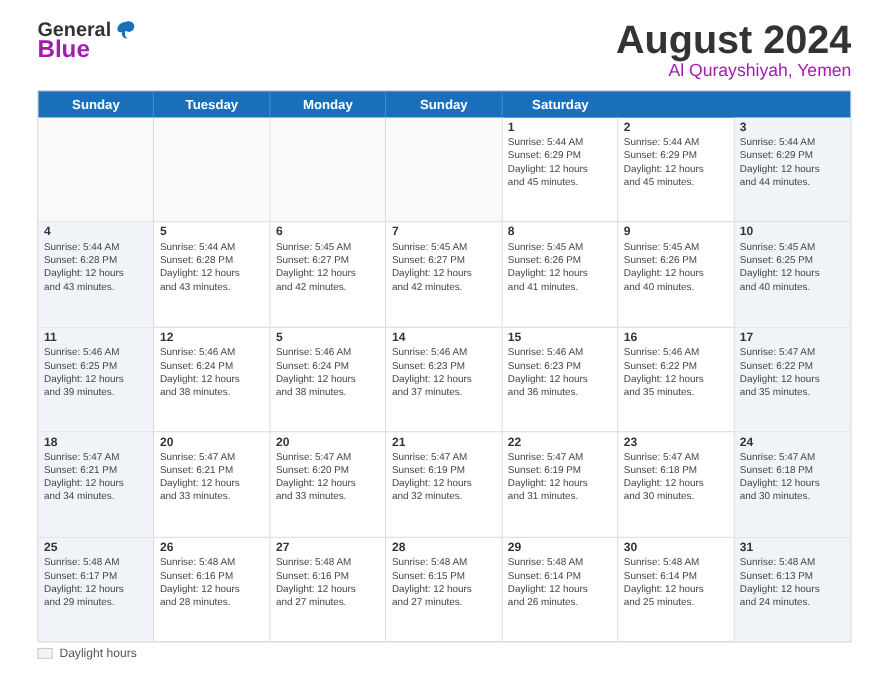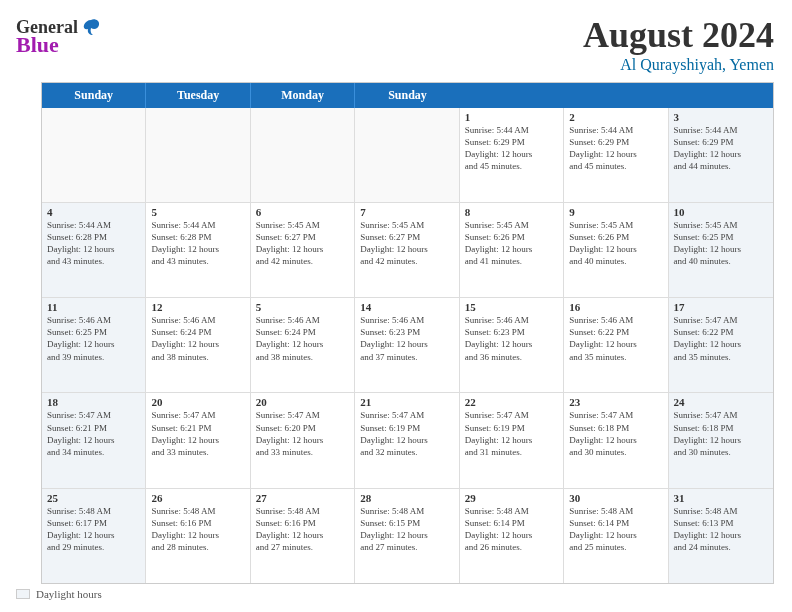--- a/index.html
+++ b/index.html
@@ -6,24 +6,23 @@
     body {
       font-family: Arial, sans-serif;
       background: #fff;
       width: 792px;
       height: 612px;
       overflow: hidden;
     }
     .page {
       width: 792px;
       height: 612px;
-      padding: 16px 18px 12px 16px;
+      padding: 16px 18px 12px 34px;
       display: flex;
       flex-direction: column;
-      font-family: Liberation Serif, serif;
     }
     .top-section {
       display: flex;
       justify-content: space-between;
       align-items: flex-start;
       margin-bottom: 8px;
     }
     .logo {
       display: flex;
       align-items: center;
@@ -49,28 +48,27 @@
       text-align: right;
     }
     .main-title {
       font-size: 36px;
       font-weight: bold;
       color: #333;
       line-height: 1.1;
     }
     .subtitle {
       font-size: 16px;
-      color: #0369a1;
+      color: #a21caf;
     }
     .calendar {
       flex: 1;
       display: flex;
       flex-direction: column;
       border: 1px solid #ccc;
-      margin-left: 25px;
     }
     .calendar-header {
       display: grid;
       grid-template-columns: repeat(7, 1fr);
       background: #1a6fbb;
     }
     .calendar-header-cell {
       color: #fff;
       font-weight: bold;
       font-size: 12px;
@@ -162,20 +160,21 @@
       <div class="subtitle">Al Qurayshiyah, Yemen</div>
     </div>
   </div>
 
   <div class="calendar">
     <div class="calendar-header">
     <div class="calendar-header-cell">Sunday</div>
         <div class="calendar-header-cell">Tuesday</div>
         <div class="calendar-header-cell">Monday</div>
         <div class="calendar-header-cell">Sunday</div>
+        <div class="calendar-header-cell">Saturday</div>
       </div>
     <div class="calendar-body">
     <div class="calendar-row">
           <div class="calendar-cell empty"></div>
           <div class="calendar-cell empty"></div>
           <div class="calendar-cell empty"></div>
           <div class="calendar-cell empty"></div>
           <div class="calendar-cell">
             <span class="day-number">1</span>
             <div class="cell-info" style="white-space: pre-line;">Sunrise: 5:44 AM

